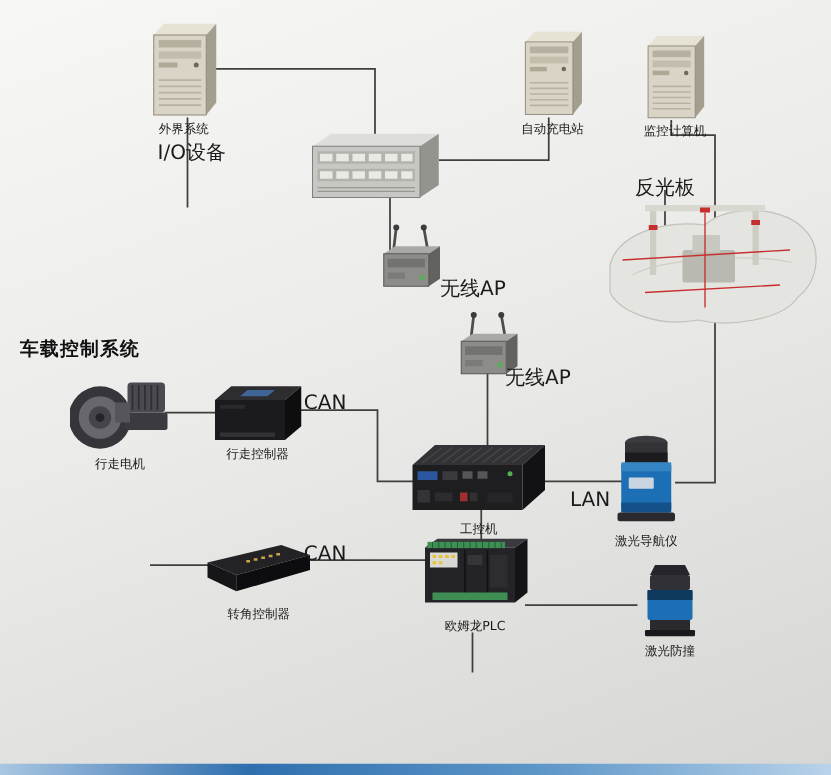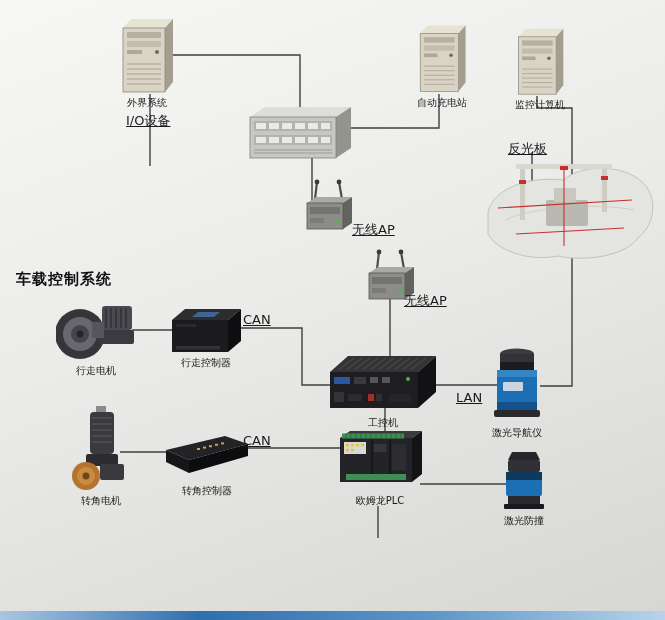--- a/index.html
+++ b/index.html
@@ -6,21 +6,21 @@
   body{font-family:"DejaVu Sans","Liberation Sans",sans-serif;}
   #canvas{position:relative;width:665px;height:620px;overflow:hidden;
     background:linear-gradient(160deg,#f7f7f5 0%,#ebebe9 45%,#d6d6d4 100%);}
   .bottom-bar{position:absolute;left:0;bottom:0;width:100%;height:9px;z-index:4;
     background:linear-gradient(90deg,#a9c6e2 0%,#2f6fae 30%,#5d96c8 65%,#b9d3ea 100%);}
   .section-title{position:absolute;z-index:3;font-size:15px;font-weight:bold;color:#111;letter-spacing:1px;white-space:nowrap;}
   #edges{position:absolute;left:0;top:0;z-index:1;}
   .node{position:absolute;z-index:2;display:flex;flex-direction:column;align-items:center;}
   .node svg{display:block;}
   .node .label{font-size:10px;color:#1a1a1a;margin-top:2px;white-space:nowrap;text-align:right;}
-  .float-label{position:absolute;z-index:3;font-size:13px;color:#1a1a1a;white-space:nowrap;text-decoration:underline;}
+  .float-label{position:absolute;z-index:3;font-size:16px;color:#1a1a1a;white-space:nowrap;}
 </style>
 </head>
 <body>
 
 <div id="canvas">
 
   <svg id="edges" width="665" height="620">
     <g fill="none" stroke="#3f3f3f" stroke-width="1.4">
       <path d="M170,55 H300 V115"></path>
       <path d="M150,94 V166"></path>
@@ -337,42 +337,36 @@
     <div class="label">工控机</div>
   </div>
 
   <div class="node" style="left:486px;top:344px;width:62px">
     <svg width="62" height="80">
         <use href="#sym-nav"></use>
       </svg>
     <div class="label">激光导航仪</div>
   </div>
 
-  <div class="node" style="left:66px;top:404px;width:70px">
-    <svg width="70" height="88">
-        <use href="#sym-motor-v"></use>
-      </svg>
-    <div class="label">转角电机</div>
-  </div>
 
   <div class="node" style="left:163px;top:428px;width:88px">
     <svg width="88" height="54">
         <use href="#sym-ctrl-panel"></use>
       </svg>
     <div class="label">转角控制器</div>
   </div>
 
   <div class="node" style="left:334px;top:424px;width:92px">
     <svg width="92" height="68">
         <use href="#sym-plc"></use>
       </svg>
     <div class="label">欧姆龙PLC</div>
   </div>
 
-  <div class="node" style="left:496px;top:448px;width:56px">
+  <div class="node" style="left:508px;top:448px;width:56px">
     <svg width="56" height="64">
         <use href="#sym-lms"></use>
       </svg>
     <div class="label">激光防撞</div>
   </div>
 
 
   <div class="float-label" style="left:126px;top:112px">I/O设备</div>
   <div class="float-label" style="left:508px;top:140px">反光板</div>
   <div class="float-label" style="left:352px;top:221px">无线AP</div>

